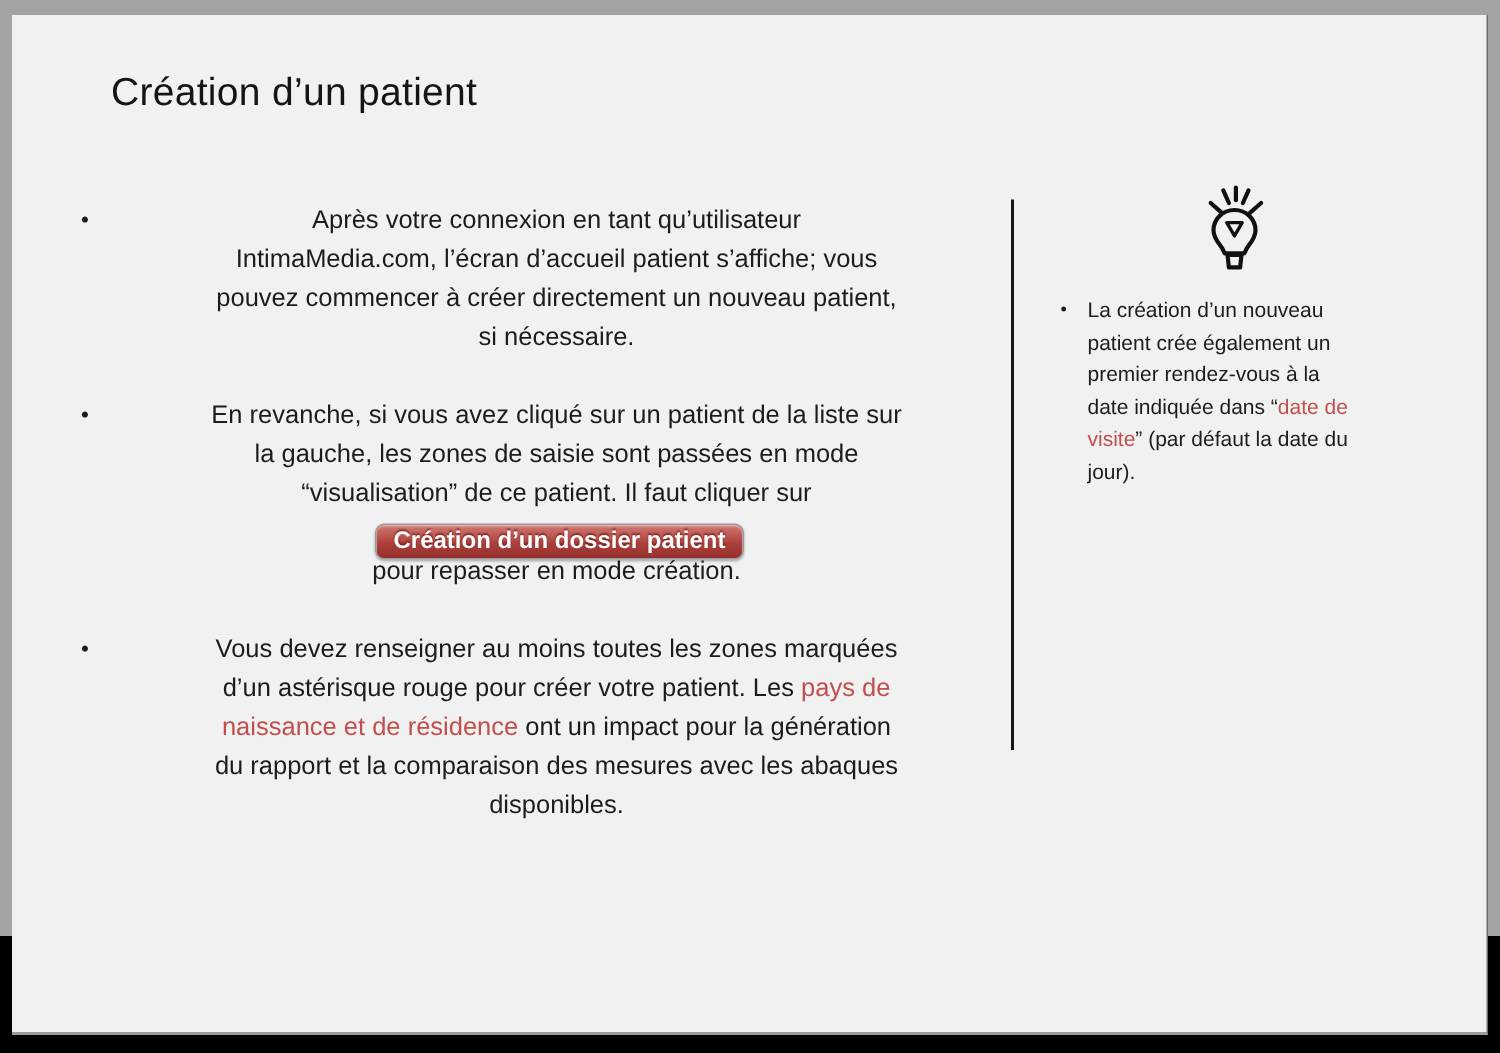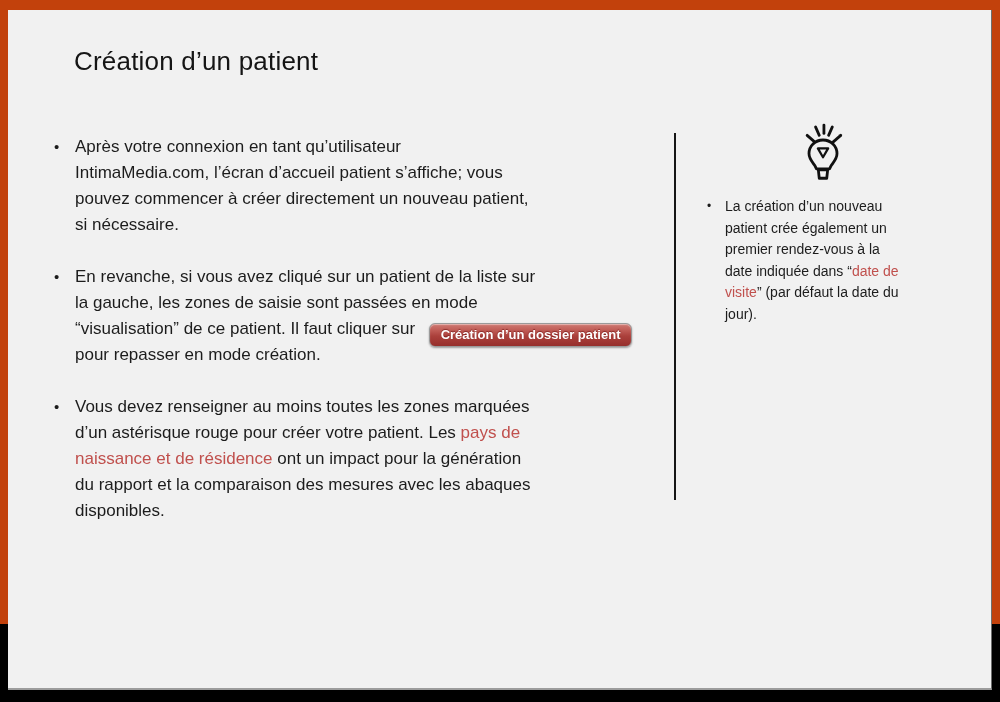--- a/index.html
+++ b/index.html
@@ -4,21 +4,21 @@
 <style>
   * { margin: 0; padding: 0; box-sizing: border-box; }
   html, body { background: #000; }
   body {
     font-family: "Liberation Sans", "DejaVu Sans", sans-serif;
     width: 1000px; height: 702px; overflow: hidden;
   }
   .stage {
     position: relative;
     width: 1000px; height: 624px;
-    background: #c2410c;
+    background: #a3a3a3;
   }
   .slide {
     position: absolute;
     left: 8px; top: 10px;
     width: 984px; height: 680px;
     background: #f1f1f1;
     border-bottom: 2px solid #9c9c9c;
     border-right: 1px solid #6e6e6e;
   }
   .slide-title {
@@ -27,20 +27,21 @@
     font-size: 26px;
     color: #151515;
     letter-spacing: 0.2px;
   }
   
   .left-col {
     position: absolute;
     left: 44px; top: 124px;
     width: 615px;
     list-style: none;
+    text-align: center;
   }
   .left-col li {
     position: relative;
     padding-left: 23px;
     margin-bottom: 26px;
     font-size: 17px;
     line-height: 26px;
     color: #1c1c1c;
     white-space: pre-wrap;
   }
@@ -83,21 +84,21 @@
     left: 2px; top: 0;
     font-size: 12px;
   }
   .red-text { color: #c0504d; }
   .inline-button {
     display: inline-block;
     position: relative;
     top: 5px;
     margin-left: 4px;
     padding: 3px 11px 4px 11px;
-    font-size: 13px;
+    font-size: 16px;
     font-weight: bold;
     line-height: 15px;
     color: #ffffff;
     text-shadow: 0 -1px 1px rgba(90,0,0,0.55);
     white-space: nowrap;
     background: linear-gradient(180deg, #cf7a73 0%, #c05c56 28%, #ab403b 55%, #962f2c 100%);
     border: 1px solid #9a9a9a;
     border-radius: 6px;
     box-shadow: 0 1px 2px rgba(0,0,0,0.35), inset 0 1px 1px rgba(255,255,255,0.45);
     cursor: pointer;

